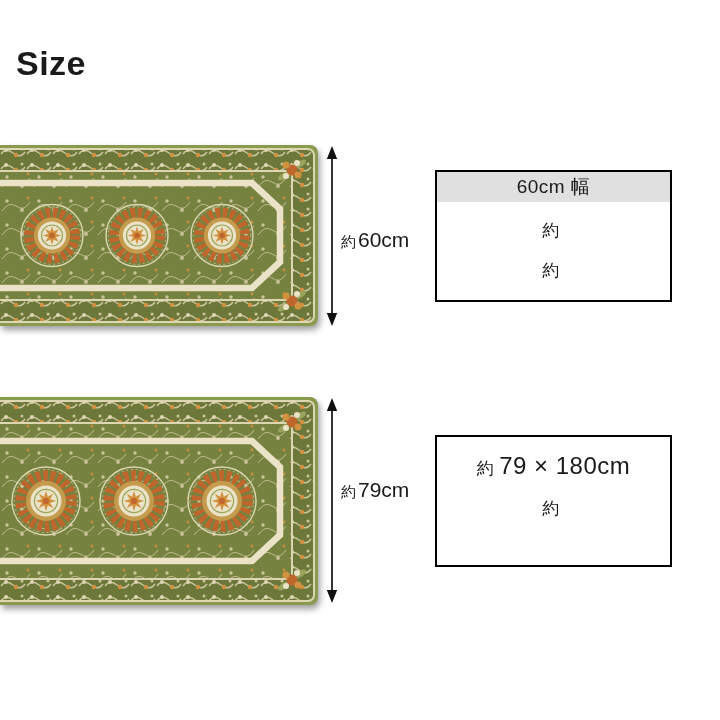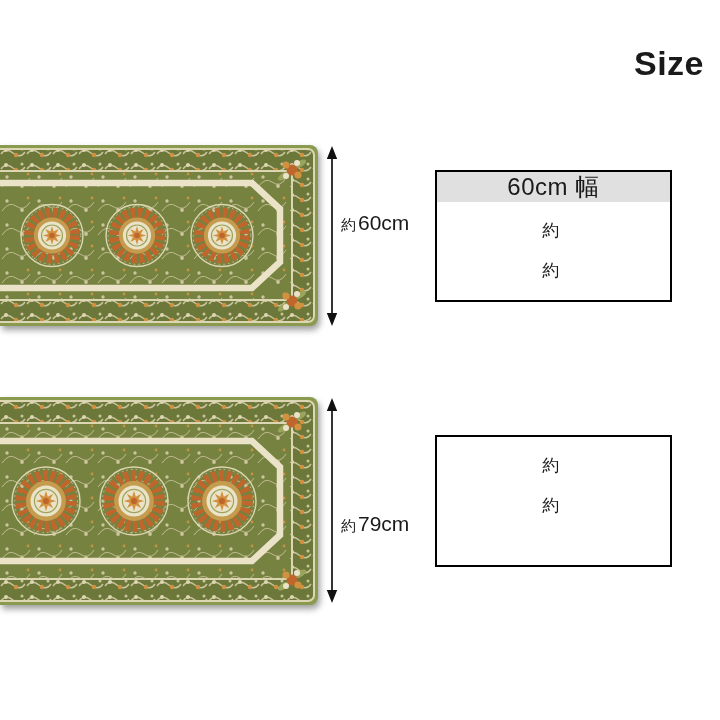--- a/index.html
+++ b/index.html
@@ -1,48 +1,48 @@
 <!DOCTYPE html>
 <html style="--text: #1a1a1a; --box-border: #000000; --header-bg: #e0e0e0;"><head>
 <meta charset="utf-8">
 <style>
   html,body{margin:0;padding:0;background:#fff;}
   #canvas{
     position:relative;width:720px;height:720px;background:#fff;overflow:hidden;
     font-family:"Liberation Sans","DejaVu Sans",sans-serif;color:var(--text,#1a1a1a);
   }
   .page-title{
-    position:absolute;top:44px;left:4px;width:700px;text-align:right;
+    position:absolute;top:44px;left:16px;width:700px;text-align:left;
     font-size:34px;font-weight:700;letter-spacing:0.5px;
   }
   .rug-wrap{
     position:absolute;left:0;
     filter:drop-shadow(2px 4px 3px rgba(40,40,40,0.45));
   }
   .rug-wrap.rug-0{top:145px;width:318px;height:181px;}
   .rug-wrap.rug-1{top:397px;width:318px;height:208px;}
   .measure{position:absolute;}
   .measure.m-0{left:324px;top:146px;height:180px;width:16px;}
   .measure.m-1{left:324px;top:398px;height:205px;width:16px;}
   .measure-label{
     position:absolute;left:341px;font-size:21px;line-height:26px;white-space:nowrap;
   }
   .measure-label .approx{font-size:15px;margin-right:2px;}
-  .measure-label.l-0{top:210px;text-align:right;}
-  .measure-label.l-1{top:511px;}
+  .measure-label.l-0{top:227px;text-align:right;}
+  .measure-label.l-1{top:477px;}
   .size-box{
     position:absolute;left:435px;width:237px;height:132px;box-sizing:border-box;
     border:2px solid var(--box-border,#000);background:#fff;
   }
   .size-box.b-0{top:170px;}
   .size-box.b-1{top:435px;}
   .size-box .box-header{
     height:30px;background:var(--header-bg,#e0e0e0);
     display:flex;align-items:center;justify-content:center;
-    font-size:24px;letter-spacing:0.5px;
+    font-size:19px;letter-spacing:0.5px;
   }
   .size-box .box-rows{
     display:flex;flex-direction:column;align-items:center;
     padding-top:15px;gap:12px;
   }
   .size-box .size-row{
     font-size:24px;line-height:28px;letter-spacing:0.5px;white-space:nowrap;
     display:flex;align-items:baseline;
   }
   .size-box .size-row .approx{font-size:17px;margin-right:5px;}
@@ -214,20 +214,21 @@
     </svg>
   </div>
   <div class="measure-label l-1">
     <span class="approx">約</span><span>79cm</span>
   </div>
 
   <div class="size-box b-1">
     <div class="box-rows">
       <div class="size-row">
         <span class="approx">約</span>
+          <span>79 × 180cm</span>
       </div>
       <div class="size-row">
         <span class="approx">約</span>
       </div>
     </div>
   </div>
 
 </div>
 
 </body></html>

